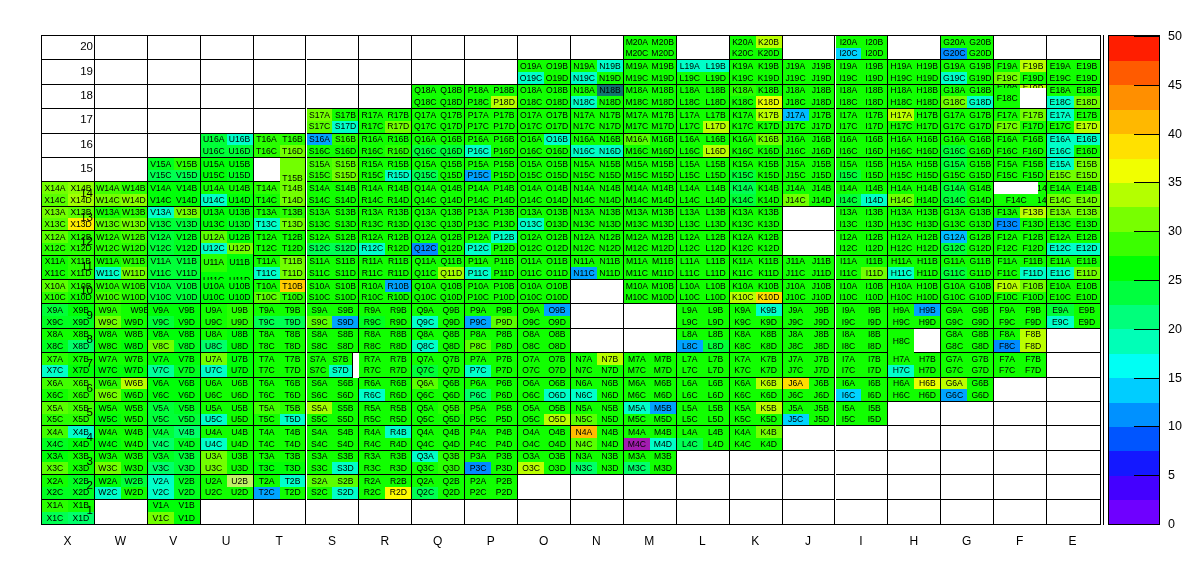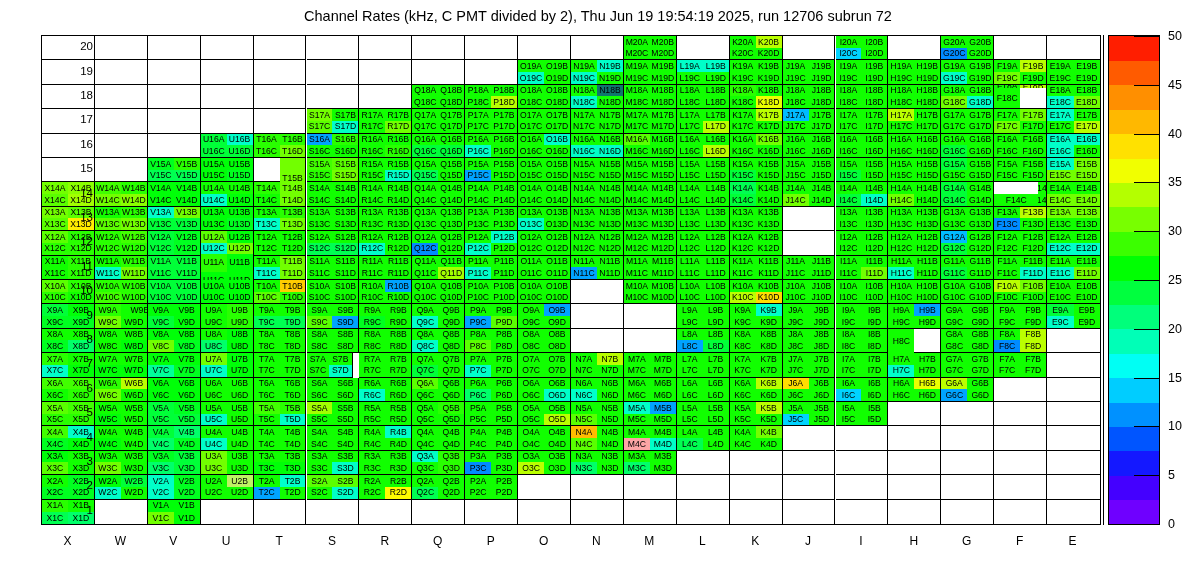--- a/index.html
+++ b/index.html
@@ -51,21 +51,20 @@
   #cbticks{position:absolute;left:1108px;top:35px;width:95px;height:490px;}
   .cbtick{position:absolute;left:26px;width:26px;height:1px;background:#000;}
   .cbtxt{position:absolute;left:60px;font-size:12.5px;color:#000;transform:translateY(-50%);}
   #cbleftline{position:absolute;left:1103px;top:35px;width:1px;height:490px;background:#000;}
 </style>
 </head>
 <body>
 
 <div id="root">
 
-  <div id="title">Channel Rates (kHz, C PMT divided by 2), Thu Jun 19 19:54:19 2025, run 12706 subrun 72</div>
 
   <div id="plot">
     <div id="cellgrid">
         <div class="gcell" style="left: 0px; top: 0px; width: 52.9px; height: 24.4px;">
           <div class="sub empty"></div>
           <div class="sub empty"></div>
           <div class="sub empty"></div>
           <div class="sub empty"></div>
         </div>
         <div class="gcell" style="left: 52.9px; top: 0px; width: 52.9px; height: 24.4px;">
@@ -2044,21 +2043,21 @@
         </div>
         <div class="gcell" style="left: 529px; top: 390.4px; width: 52.9px; height: 24.4px;">
           <div class="sub" style="background: rgb(255, 188, 0);">N4A</div>
           <div class="sub" style="background: rgb(17, 255, 0);">N4B</div>
           <div class="sub" style="background: rgb(90, 255, 0);">N4C</div>
           <div class="sub" style="background: rgb(17, 255, 0);">N4D</div>
         </div>
         <div class="gcell" style="left: 581.9px; top: 390.4px; width: 52.9px; height: 24.4px;">
           <div class="sub" style="background: rgb(17, 255, 0);">M4A</div>
           <div class="sub" style="background: rgb(17, 255, 0);">M4B</div>
-          <div class="sub" style="background: #fca5a5;">M4C</div>
+          <div class="sub" style="background: #a21caf;">M4C</div>
           <div class="sub" style="background: rgb(0, 255, 201);">M4D</div>
         </div>
         <div class="gcell" style="left: 634.8px; top: 390.4px; width: 52.9px; height: 24.4px;">
           <div class="sub" style="background: rgb(17, 255, 0);">L4A</div>
           <div class="sub" style="background: rgb(17, 255, 0);">L4B</div>
           <div class="sub" style="background: rgb(0, 255, 81);">L4C</div>
           <div class="sub" style="background: rgb(17, 255, 0);">L4D</div>
         </div>
         <div class="gcell" style="left: 687.7px; top: 390.4px; width: 52.9px; height: 24.4px;">
           <div class="sub" style="background: rgb(17, 255, 0);">K4A</div>

